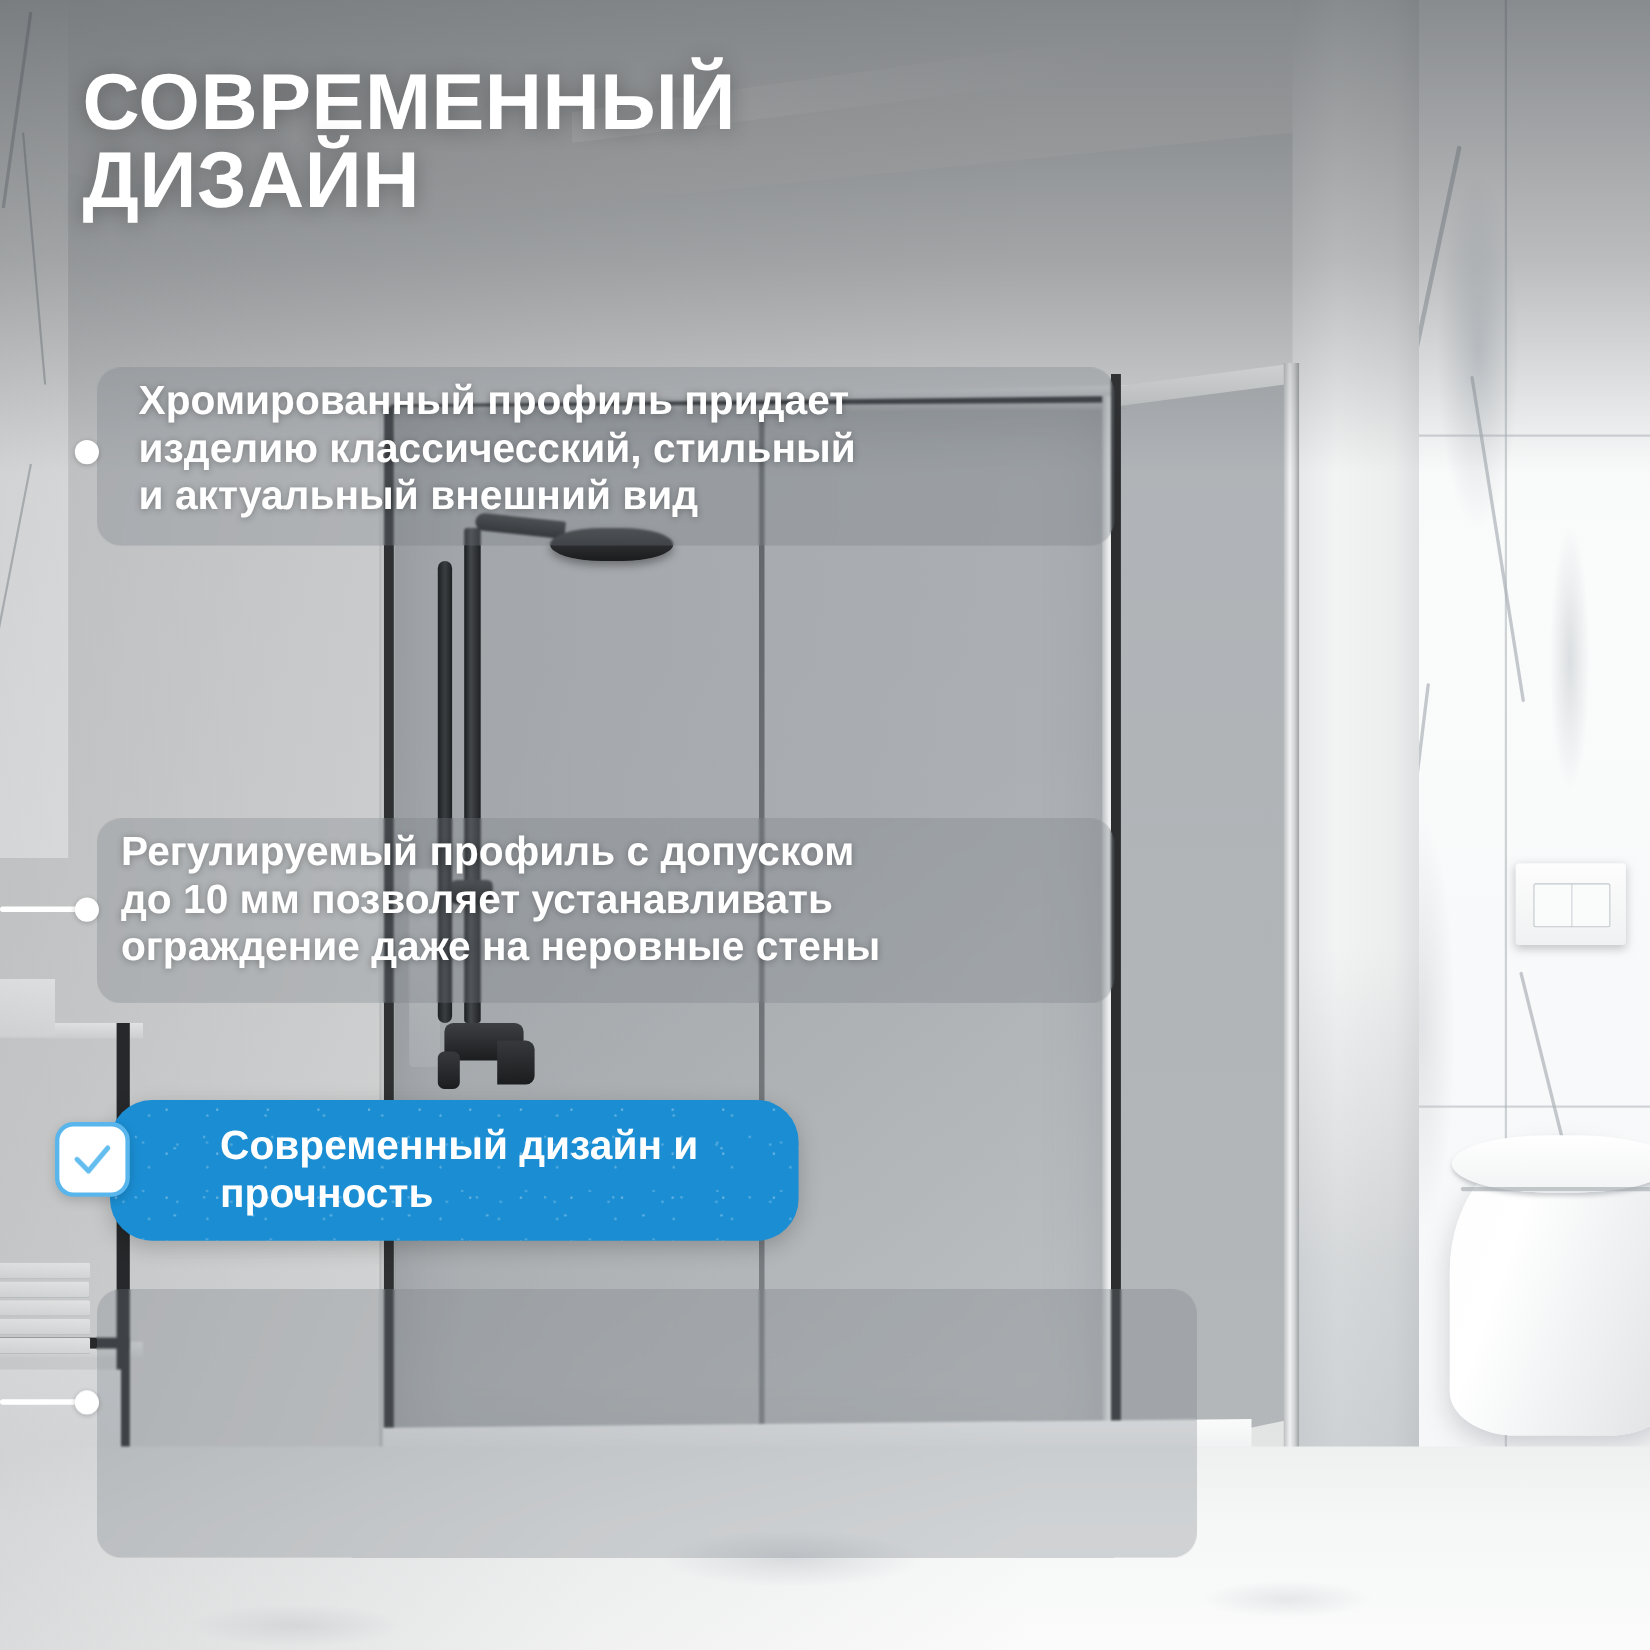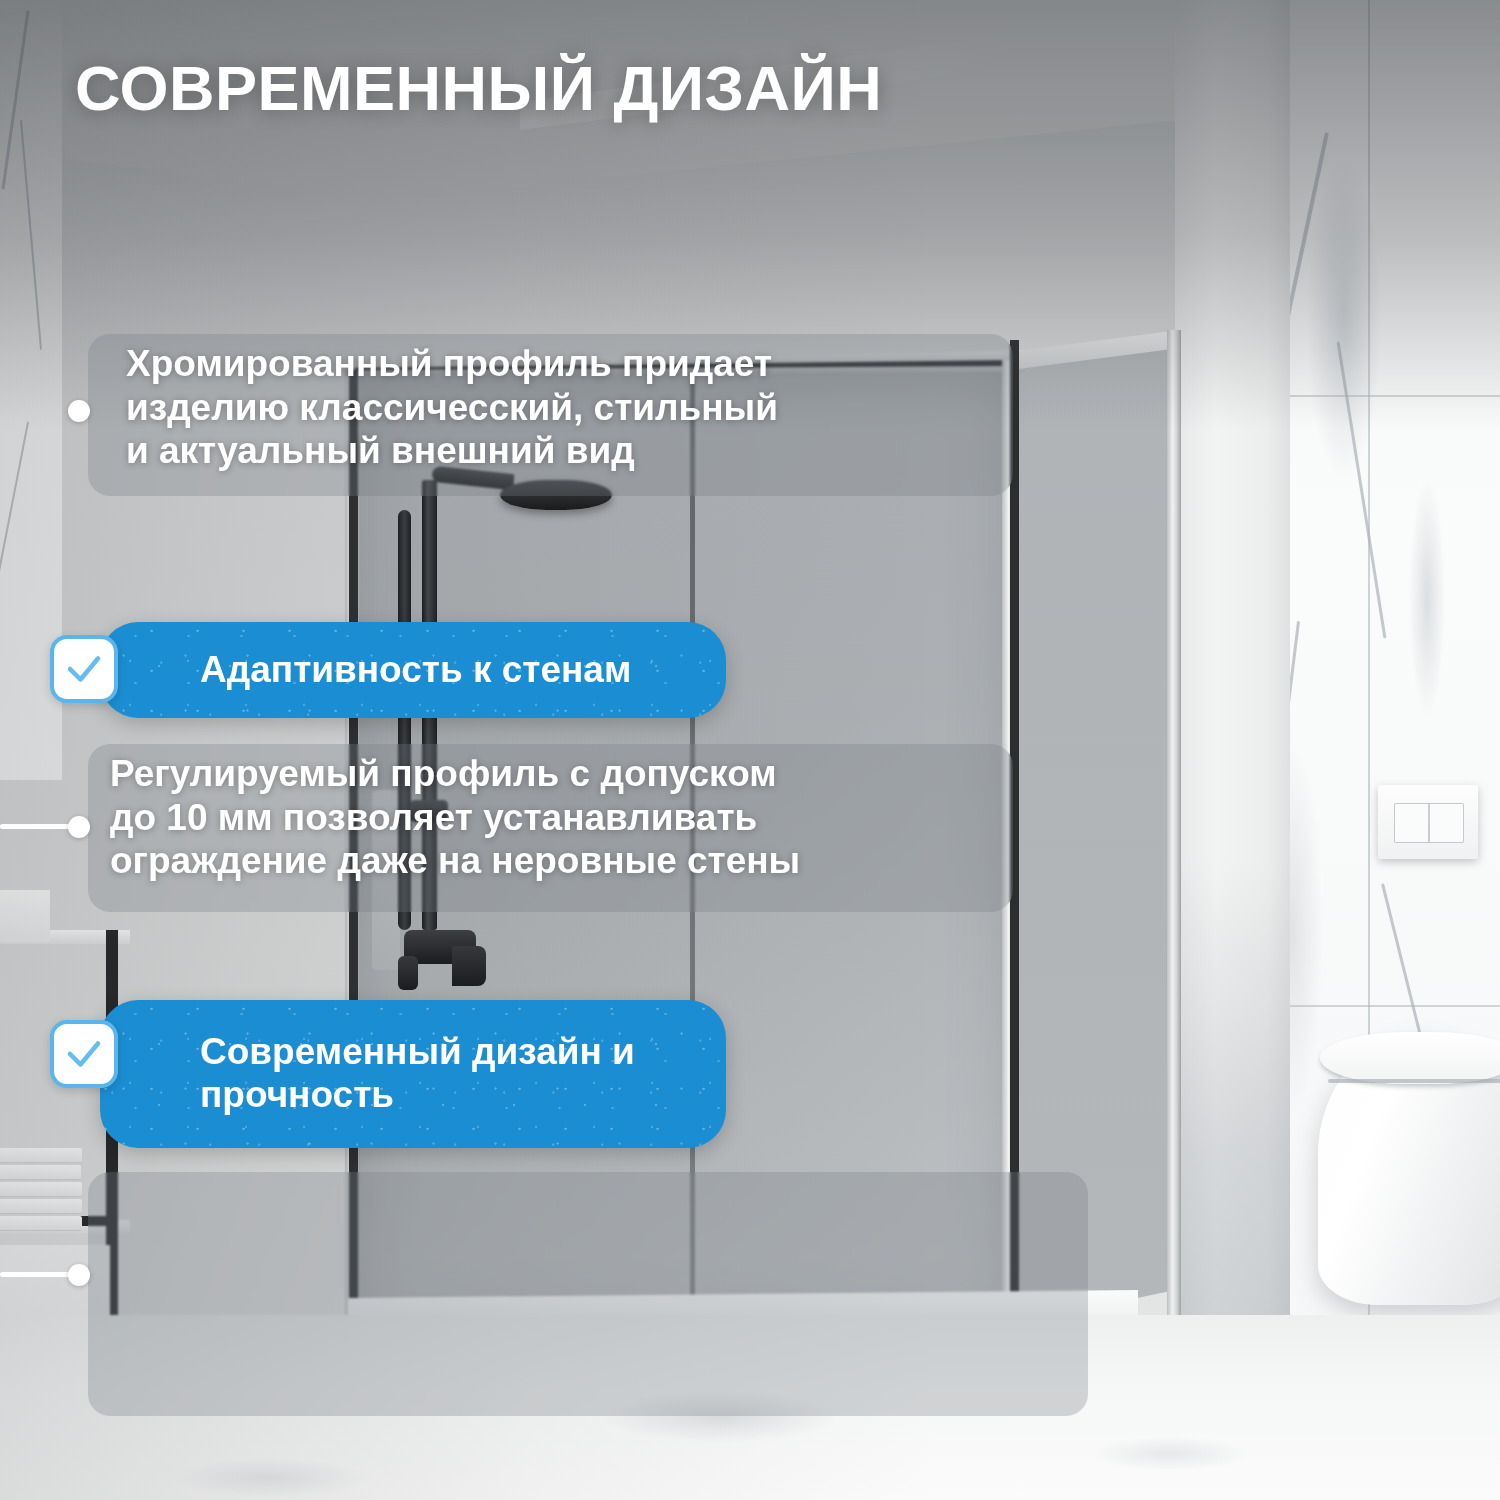--- a/index.html
+++ b/index.html
@@ -250,21 +250,21 @@
     background:linear-gradient(90deg,rgba(70,74,78,.18) 0%,rgba(70,74,78,.06) 45%,rgba(70,74,78,0) 80%);
     pointer-events:none;
   }
 
   
   #content { position:absolute; inset:0; }
 
   .title {
     position:absolute; left:75px; top:58px; width:900px;
     color:#fff;
-    font-size:63px; line-height:.98; font-weight:700;
+    font-size:72px; line-height:.98; font-weight:700;
     letter-spacing:.5px;
     text-shadow:0 2px 18px rgba(0,0,0,.28);
   }
 
   
   .panel {
     position:absolute;
     background:rgba(120,126,132,.30);
     border-radius:22px;
     backdrop-filter:blur(1px);
@@ -312,21 +312,21 @@
       radial-gradient(circle at 12% 22%, rgba(255,255,255,.30) 0 1px, transparent 1.4px),
       radial-gradient(circle at 38% 61%, rgba(255,255,255,.26) 0 1px, transparent 1.4px),
       radial-gradient(circle at 67% 30%, rgba(255,255,255,.24) 0 1px, transparent 1.4px),
       radial-gradient(circle at 83% 72%, rgba(255,255,255,.28) 0 1px, transparent 1.4px),
       radial-gradient(circle at 52% 88%, rgba(255,255,255,.22) 0 1px, transparent 1.4px),
       radial-gradient(circle at 25% 78%, rgba(255,255,255,.22) 0 1px, transparent 1.4px);
     background-size:46px 40px, 62px 55px, 53px 47px, 71px 61px, 58px 44px, 49px 52px;
     pointer-events:none;
   }
   .badge.badge1 { left:100px; top:622px; width:626px; height:96px; }
-  .badge.badge2 { left:100px; top:1000px; width:626px; height:148px; }
+  .badge.badge2 { left:100px; top:1000px; width:626px; height:128px; }
 
   .badge-label {
     position:relative; z-index:2;
     color:#fff; font-size:37px; font-weight:700; line-height:1.16;
     white-space:pre-line;
     margin-left:100px;
   }
 
   .checkbox {
     position:absolute; left:50px; top:14px; width:68px; height:68px;
@@ -425,28 +425,20 @@
 
   <div class="title">СОВРЕМЕННЫЙ
 ДИЗАЙН</div>
 
   <div class="panel p1"></div>
   <div class="bullet-dot b1"></div>
   <div class="para t1">Хромированный профиль придает
 изделию классичесский, стильный
 и актуальный внешний вид</div>
 
-  <div class="badge badge1">
-    <div class="checkbox">
-      <svg viewBox="0 0 24 24" fill="none" stroke="#63bdef" stroke-width="2.6" stroke-linecap="round" stroke-linejoin="round" aria-hidden="true">
-        <polyline points="4,12 10,18 20,6"></polyline>
-      </svg>
-    </div>
-    <span class="badge-label">Адаптивность к стенам</span>
-  </div>
 
   <div class="panel p2"></div>
   <div class="connector c2"></div>
   <div class="bullet-dot b2"></div>
   <div class="para t2">Регулируемый профиль с допуском
 до 10 мм позволяет устанавливать
 ограждение даже на неровные стены</div>
 
   <div class="badge badge2">
     <div class="checkbox">

